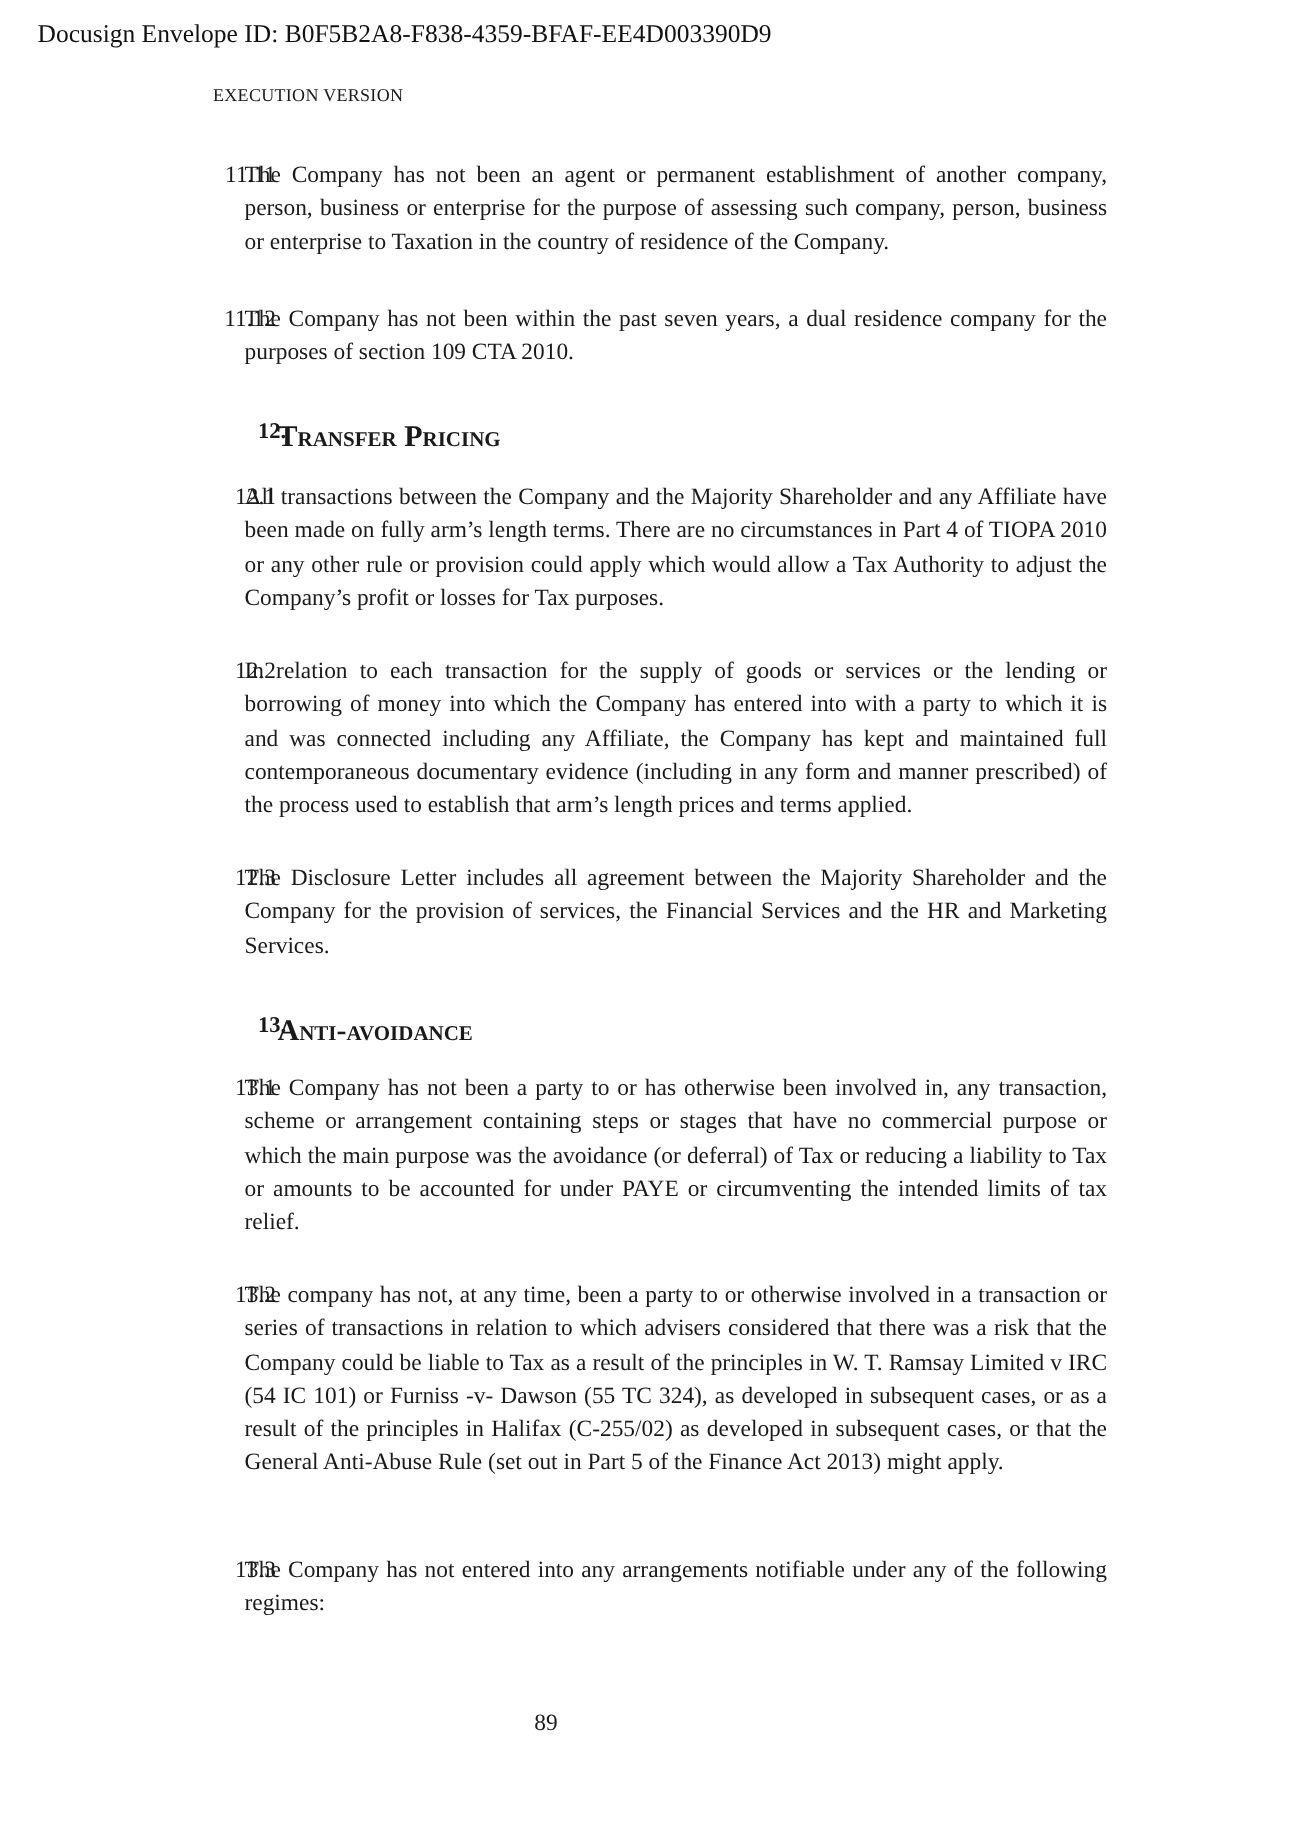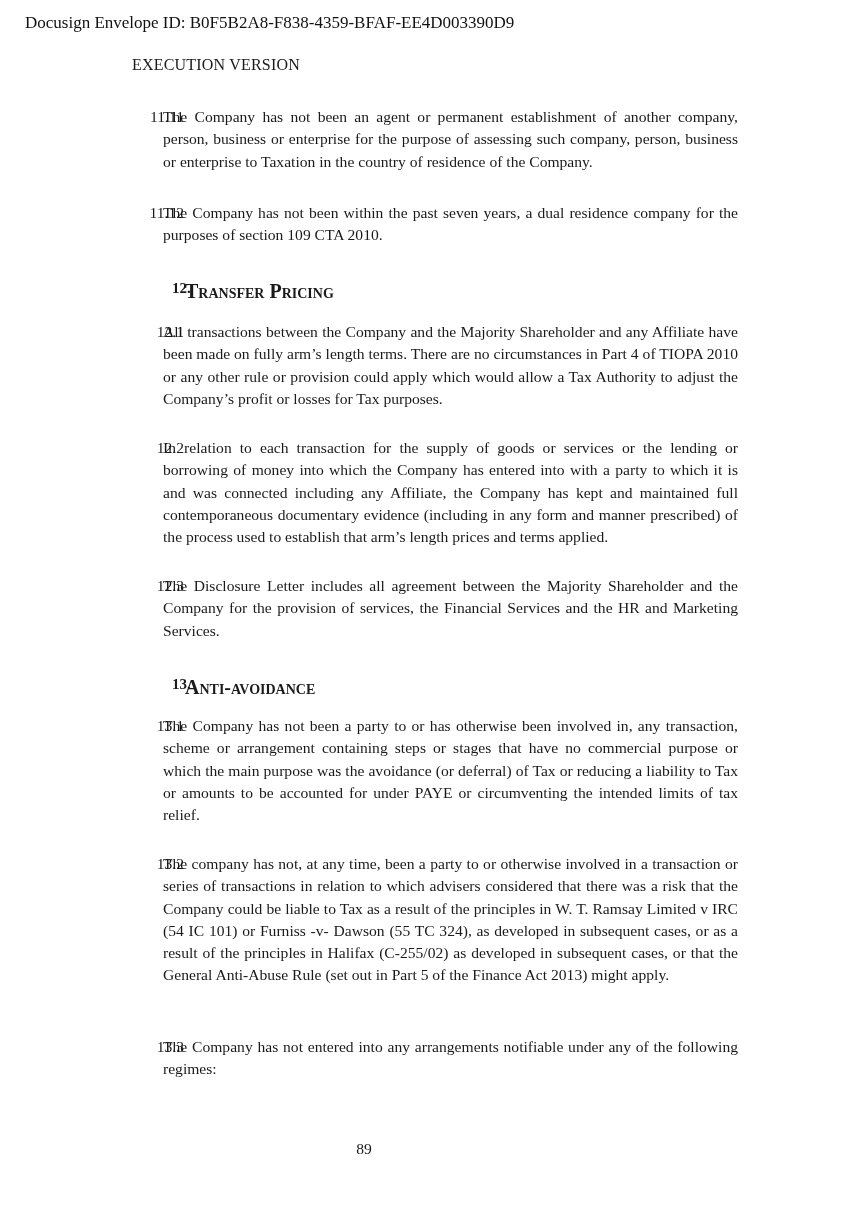--- a/index.html
+++ b/index.html
@@ -7,22 +7,22 @@
     width: 868px; height: 1228px; position: relative; overflow: hidden;
     font-family: "Liberation Serif", "DejaVu Serif", serif;
     color: #1a1a1a;
   }
   .envelope {
     position: absolute; left: 25px; top: 13px;
     font-family: Liberation Serif, serif;
     font-size: 17px; color: #111;
   }
   .exec {
-    position: absolute; left: 132px; top: 56px;
-    font-size: 16px; letter-spacing: 0.2px;
+    position: absolute; left: 142px; top: 56px;
+    font-size: 12px; letter-spacing: 0.2px;
   }
   .clause {
     position: absolute; left: 132px; width: 606px;
     font-size: 15.6px; line-height: 22.3px;
   }
   .clause .num {
     position: absolute; left: 0; top: 0; width: 52px; text-align: right;
   }
   .clause .text {
     margin-left: 31px; text-align: justify; text-align-last: left;

